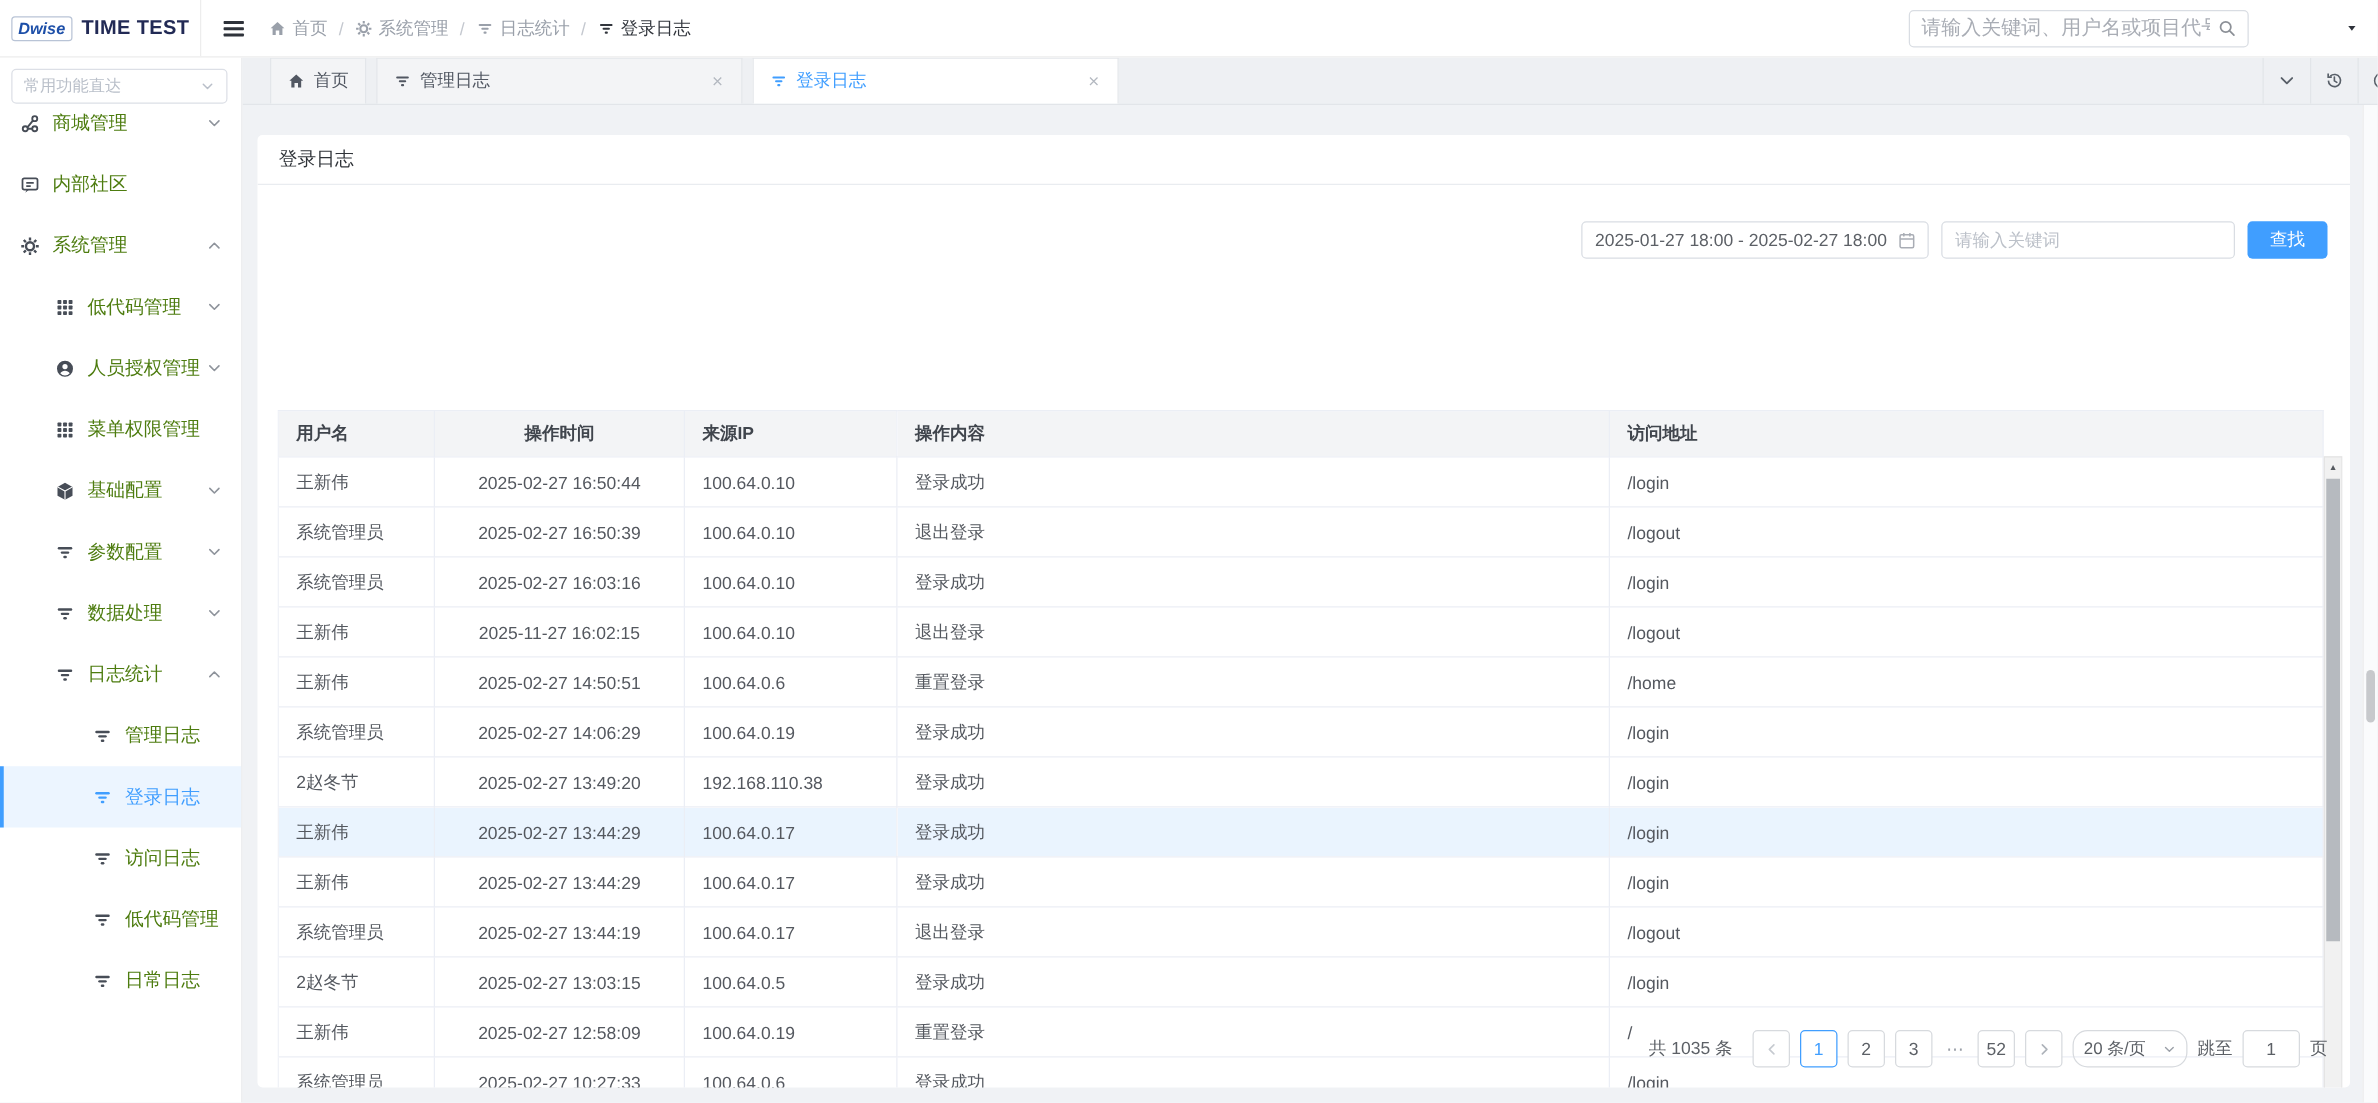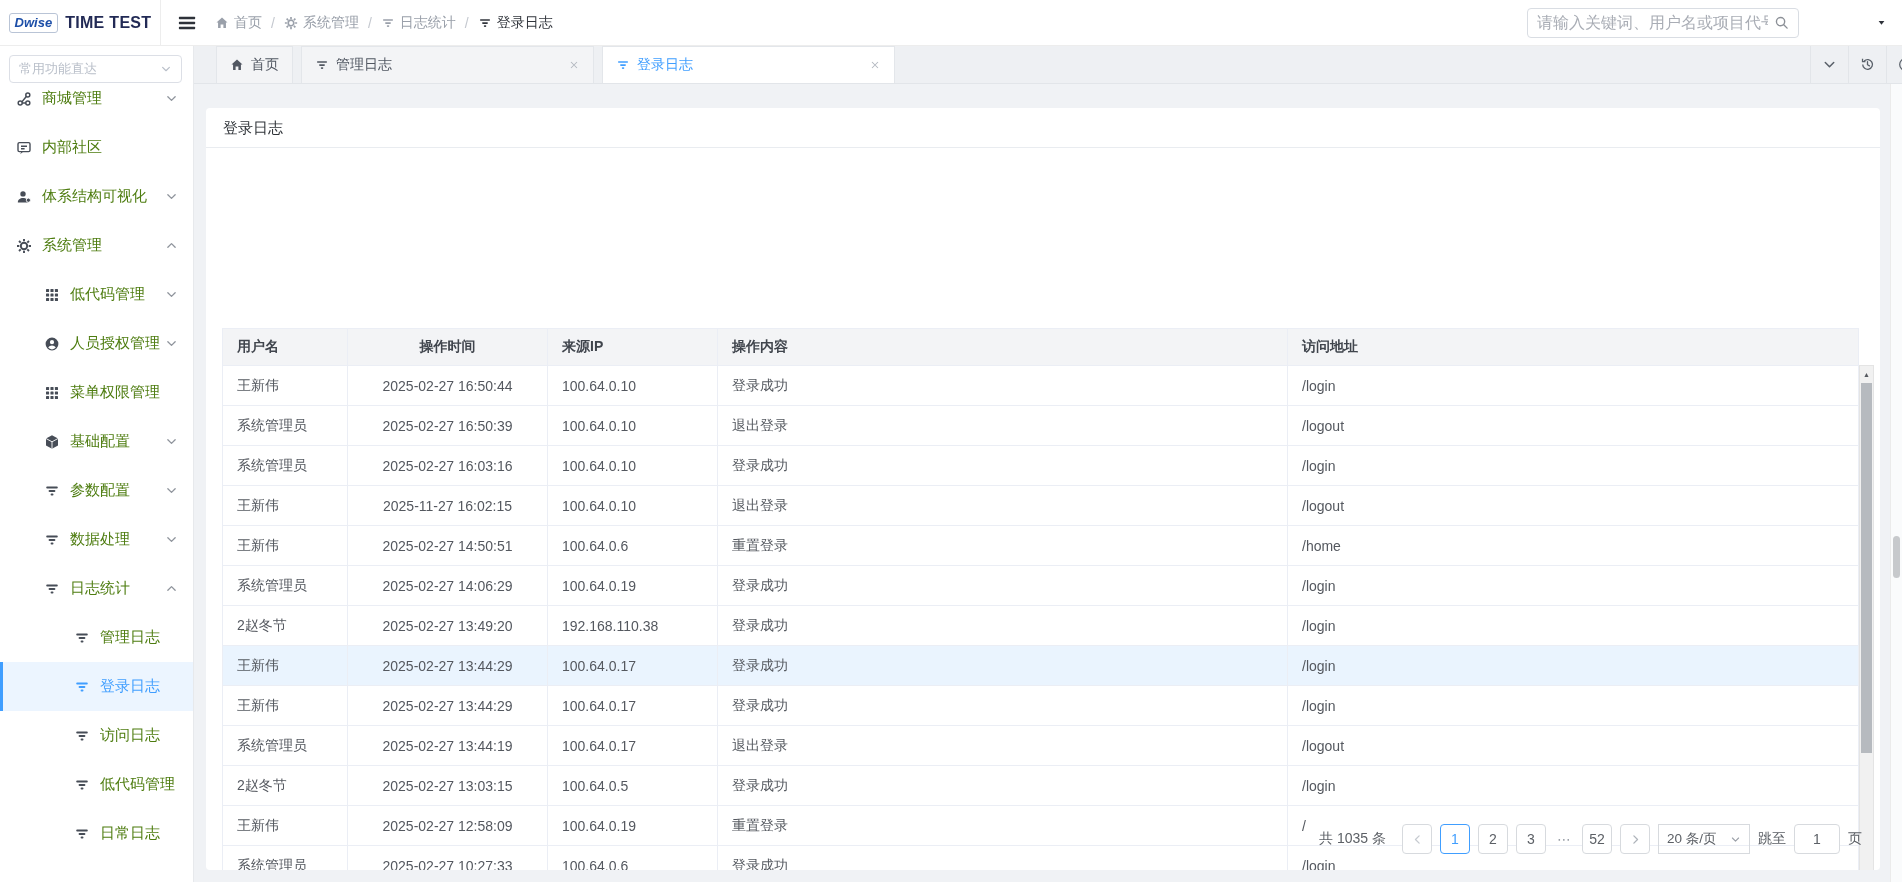--- a/index.html
+++ b/index.html
@@ -95,21 +95,21 @@
   .pager{position:absolute;right:18px;bottom:16px;display:flex;align-items:center;gap:8px;
     font-size:14px;color:#5c6066}
   .pg-total{margin-right:8px}
   .pg-btn{min-width:30px;height:30px;border:1px solid #d7dade;border-radius:4px;background:#fff;
     display:flex;align-items:center;justify-content:center;font-size:14px;color:#5c6066;cursor:pointer;
     font-family:inherit;padding:0 4px}
   .pg-btn .ico{font-size:13px;color:#aeb3ba}
   .pg-btn.prev .ico{color:#c6cad0}
   .pg-btn.active{border-color:#409eff;color:#409eff}
   .pg-dots{width:20px;text-align:center;color:#9ba0a8}
-  .pg-size{width:92px;height:30px;border:1px solid #d7dade;border-radius:0;display:flex;
+  .pg-size{width:92px;height:30px;border:1px solid #d7dade;border-radius:12px;display:flex;
     align-items:center;justify-content:space-between;padding:0 8px;font-size:13.5px;color:#5c6066;cursor:pointer}
   .pg-size .ico{font-size:11px;color:#9ba0a8}
   .pg-jump{display:flex;align-items:center;gap:8px}
   .pg-jump input{width:46px;height:30px;border:1px solid #d7dade;border-radius:4px;text-align:center;
     font-size:14px;color:#5c6066;outline:none;font-family:inherit}
 
   
   .win-scroll{position:absolute;right:0;top:84px;bottom:0;width:12px;background:#fafbfc;
     border-left:1px solid #ebebeb;z-index:6}
   .win-thumb{position:absolute;left:2px;right:2px;top:452px;height:42px;background:#c7c9cc;border-radius:6px}
@@ -257,35 +257,20 @@
             <svg viewBox="0 0 16 16" fill="none" stroke="currentColor" stroke-width="1.4">
               <rect x="2" y="2.6" width="12" height="9" rx="1.4"></rect>
               <path d="M5 6.2h6M5 8.8h3.6"></path>
               <path d="M5.4 11.6 4.2 14.2l3.2-2.6" fill="currentColor" stroke="none"></path>
             </svg>
           </span>
           <span>内部社区</span>
         </div>
         <div class="side-item lvl0">
           <span class="ico">
-            <svg viewBox="0 0 16 16" fill="currentColor">
-              <circle cx="7" cy="4.9" r="2.7"></circle>
-              <path d="M1.8 13.5c0-2.8 2.3-4.5 5.2-4.5s5.2 1.7 5.2 4.5Z"></path>
-              <circle cx="12.4" cy="11.2" r="2.1" stroke="#fff" stroke-width=".9"></circle>
-            </svg>
-          </span>
-          <span>体系结构可视化</span>
-          <span class="ico chev">
-            <svg viewBox="0 0 16 16" fill="none" stroke="currentColor" stroke-width="1.6">
-              <path d="M3.5 5.8 8 10.3l4.5-4.5" stroke-linecap="round" stroke-linejoin="round"></path>
-            </svg>
-          </span>
-        </div>
-        <div class="side-item lvl0">
-          <span class="ico">
             <svg viewBox="0 0 16 16" fill="none" stroke="currentColor">
               <circle cx="8" cy="8" r="3.2" stroke-width="1.9"></circle>
               <path stroke-width="1.9" d="M8 1v2.3M8 12.7V15M1 8h2.3M12.7 8H15M3 3l1.7 1.7M11.3 11.3 13 13M13 3l-1.7 1.7M4.7 11.3 3 13"></path>
             </svg>
           </span>
           <span>系统管理</span>
           <span class="ico chev">
             <svg viewBox="0 0 16 16" fill="none" stroke="currentColor" stroke-width="1.6">
               <path d="M3.5 10.2 8 5.7l4.5 4.5" stroke-linecap="round" stroke-linejoin="round"></path>
             </svg>
@@ -521,20 +506,33 @@
         </div>
       </div>
   </div>
 
   <main class="main">
     <div class="card">
       <div class="card-header">
         <span>登录日志</span>
       </div>
 
+      <div class="filter-row">
+        <div class="date-input">
+          <span class="txt">2025-01-27 18:00 - 2025-02-27 18:00</span>
+          <span class="ico" id="cal-ico">
+              <svg viewBox="0 0 16 16" fill="none" stroke="currentColor" stroke-width="1.3">
+                <rect x="2.2" y="3" width="11.6" height="11" rx="1.2"></rect>
+                <path d="M2.2 6.6h11.6M5.4 1.5v2.9M10.6 1.5v2.9"></path>
+              </svg>
+            </span>
+        </div>
+        <input class="kw-input" placeholder="请输入关键词" style="">
+        <button class="search-btn">查找</button>
+      </div>
 
       <div class="table-area">
         <table>
           <thead>
               <tr id="thead-row">
                 <th class="col-0">用户名</th>
                 <th class="col-1">操作时间</th>
                 <th class="col-2">来源IP</th>
                 <th class="col-3">操作内容</th>
                 <th class="col-4">访问地址</th>

